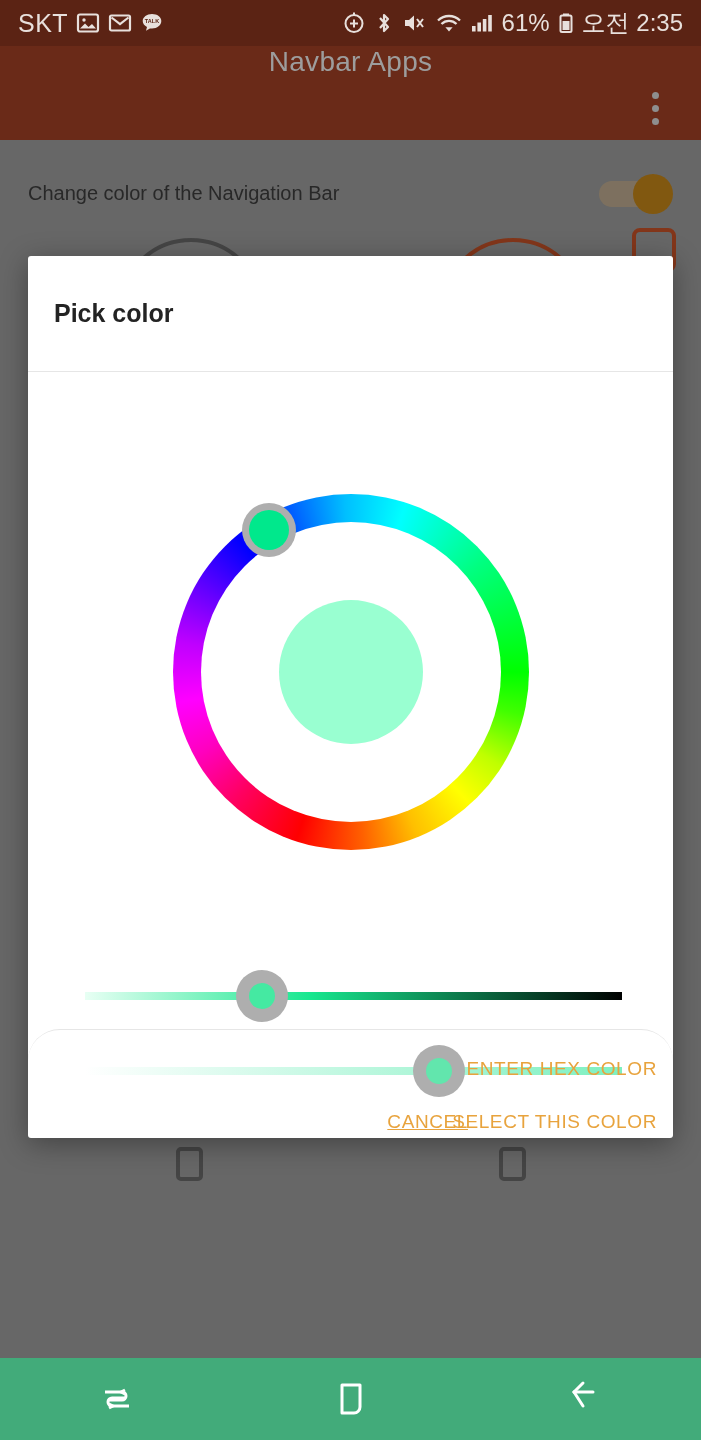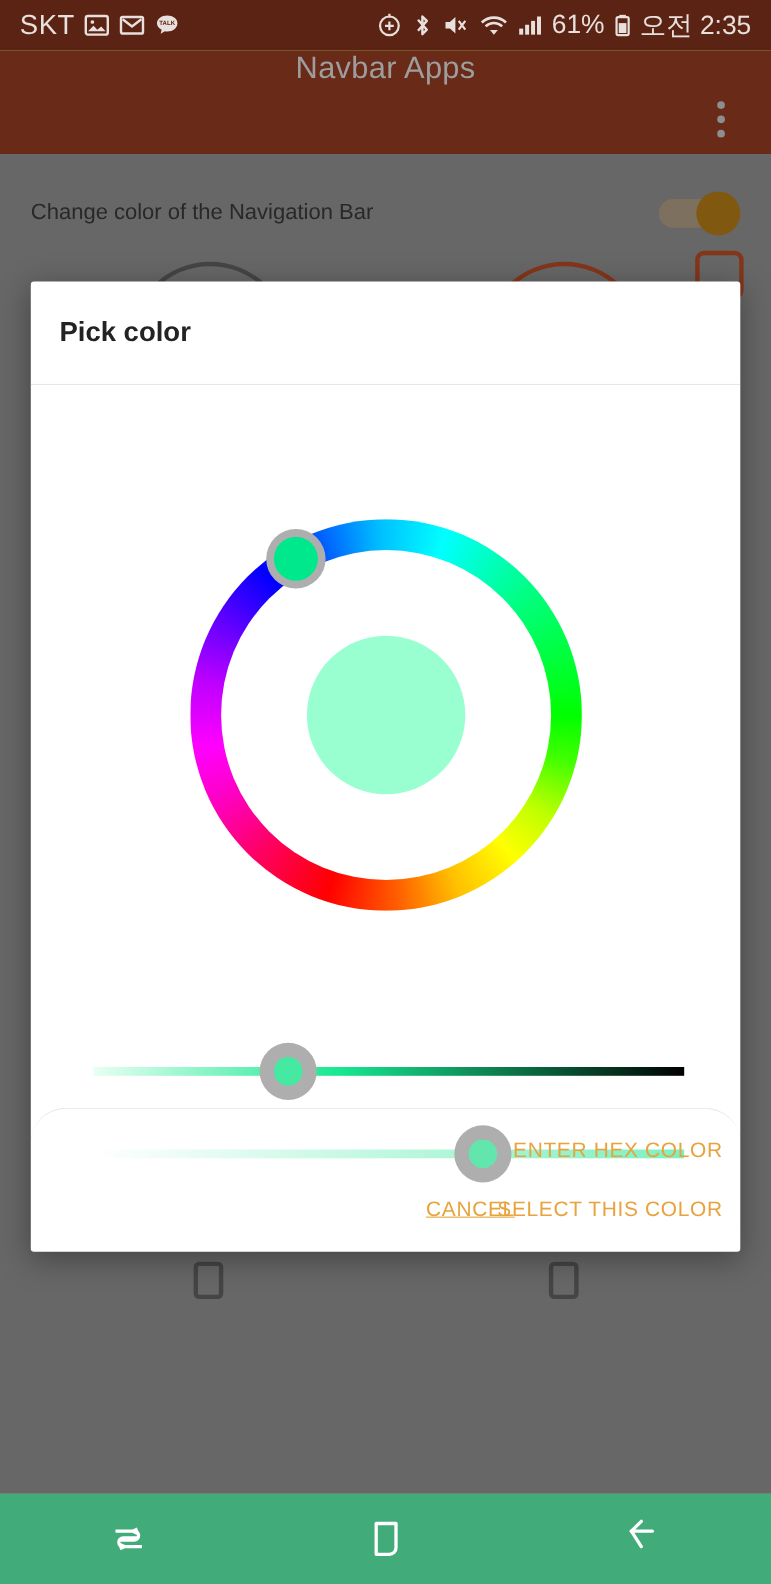--- a/index.html
+++ b/index.html
@@ -6,21 +6,21 @@
   html, body {
     width: 701px; height: 1440px;
     font-family: "Liberation Sans", sans-serif;
     overflow: hidden;
     background: #6e6e6e;
   }
   #screen {
     position: relative;
     width: 701px; height: 1440px;
     overflow: hidden;
-    background: #bef264;
+    background: #7dd3fc;
   }
 
   
   #statusbar {
     position: absolute; top: 0; left: 0;
     width: 701px; height: 46px;
     background: #5b2314;
     display: flex; align-items: center;
     padding: 0 18px;
     color: #ded3cf;
@@ -103,21 +103,21 @@
   
   #dialog {
     position: absolute; left: 28px; top: 256px;
     width: 645px; height: 882px;
     background: #ffffff;
     border-radius: 3px;
     box-shadow: 0 6px 28px rgba(0,0,0,.35);
     overflow: hidden;
   }
   #dlg-header {
-    height: 94px; display: flex; align-items: center;
+    height: 116px; display: flex; align-items: center;
     padding: 0 26px;
     border-bottom: 1px solid #e6e6e6;
   }
   #dlg-title { font-size: 25px; font-weight: bold; color: #232323; }
 
   #dlg-body { position: relative; height: 657px; }
 
   
   #wheel-wrap {
     position: absolute; left: 50%; top: 122px;

